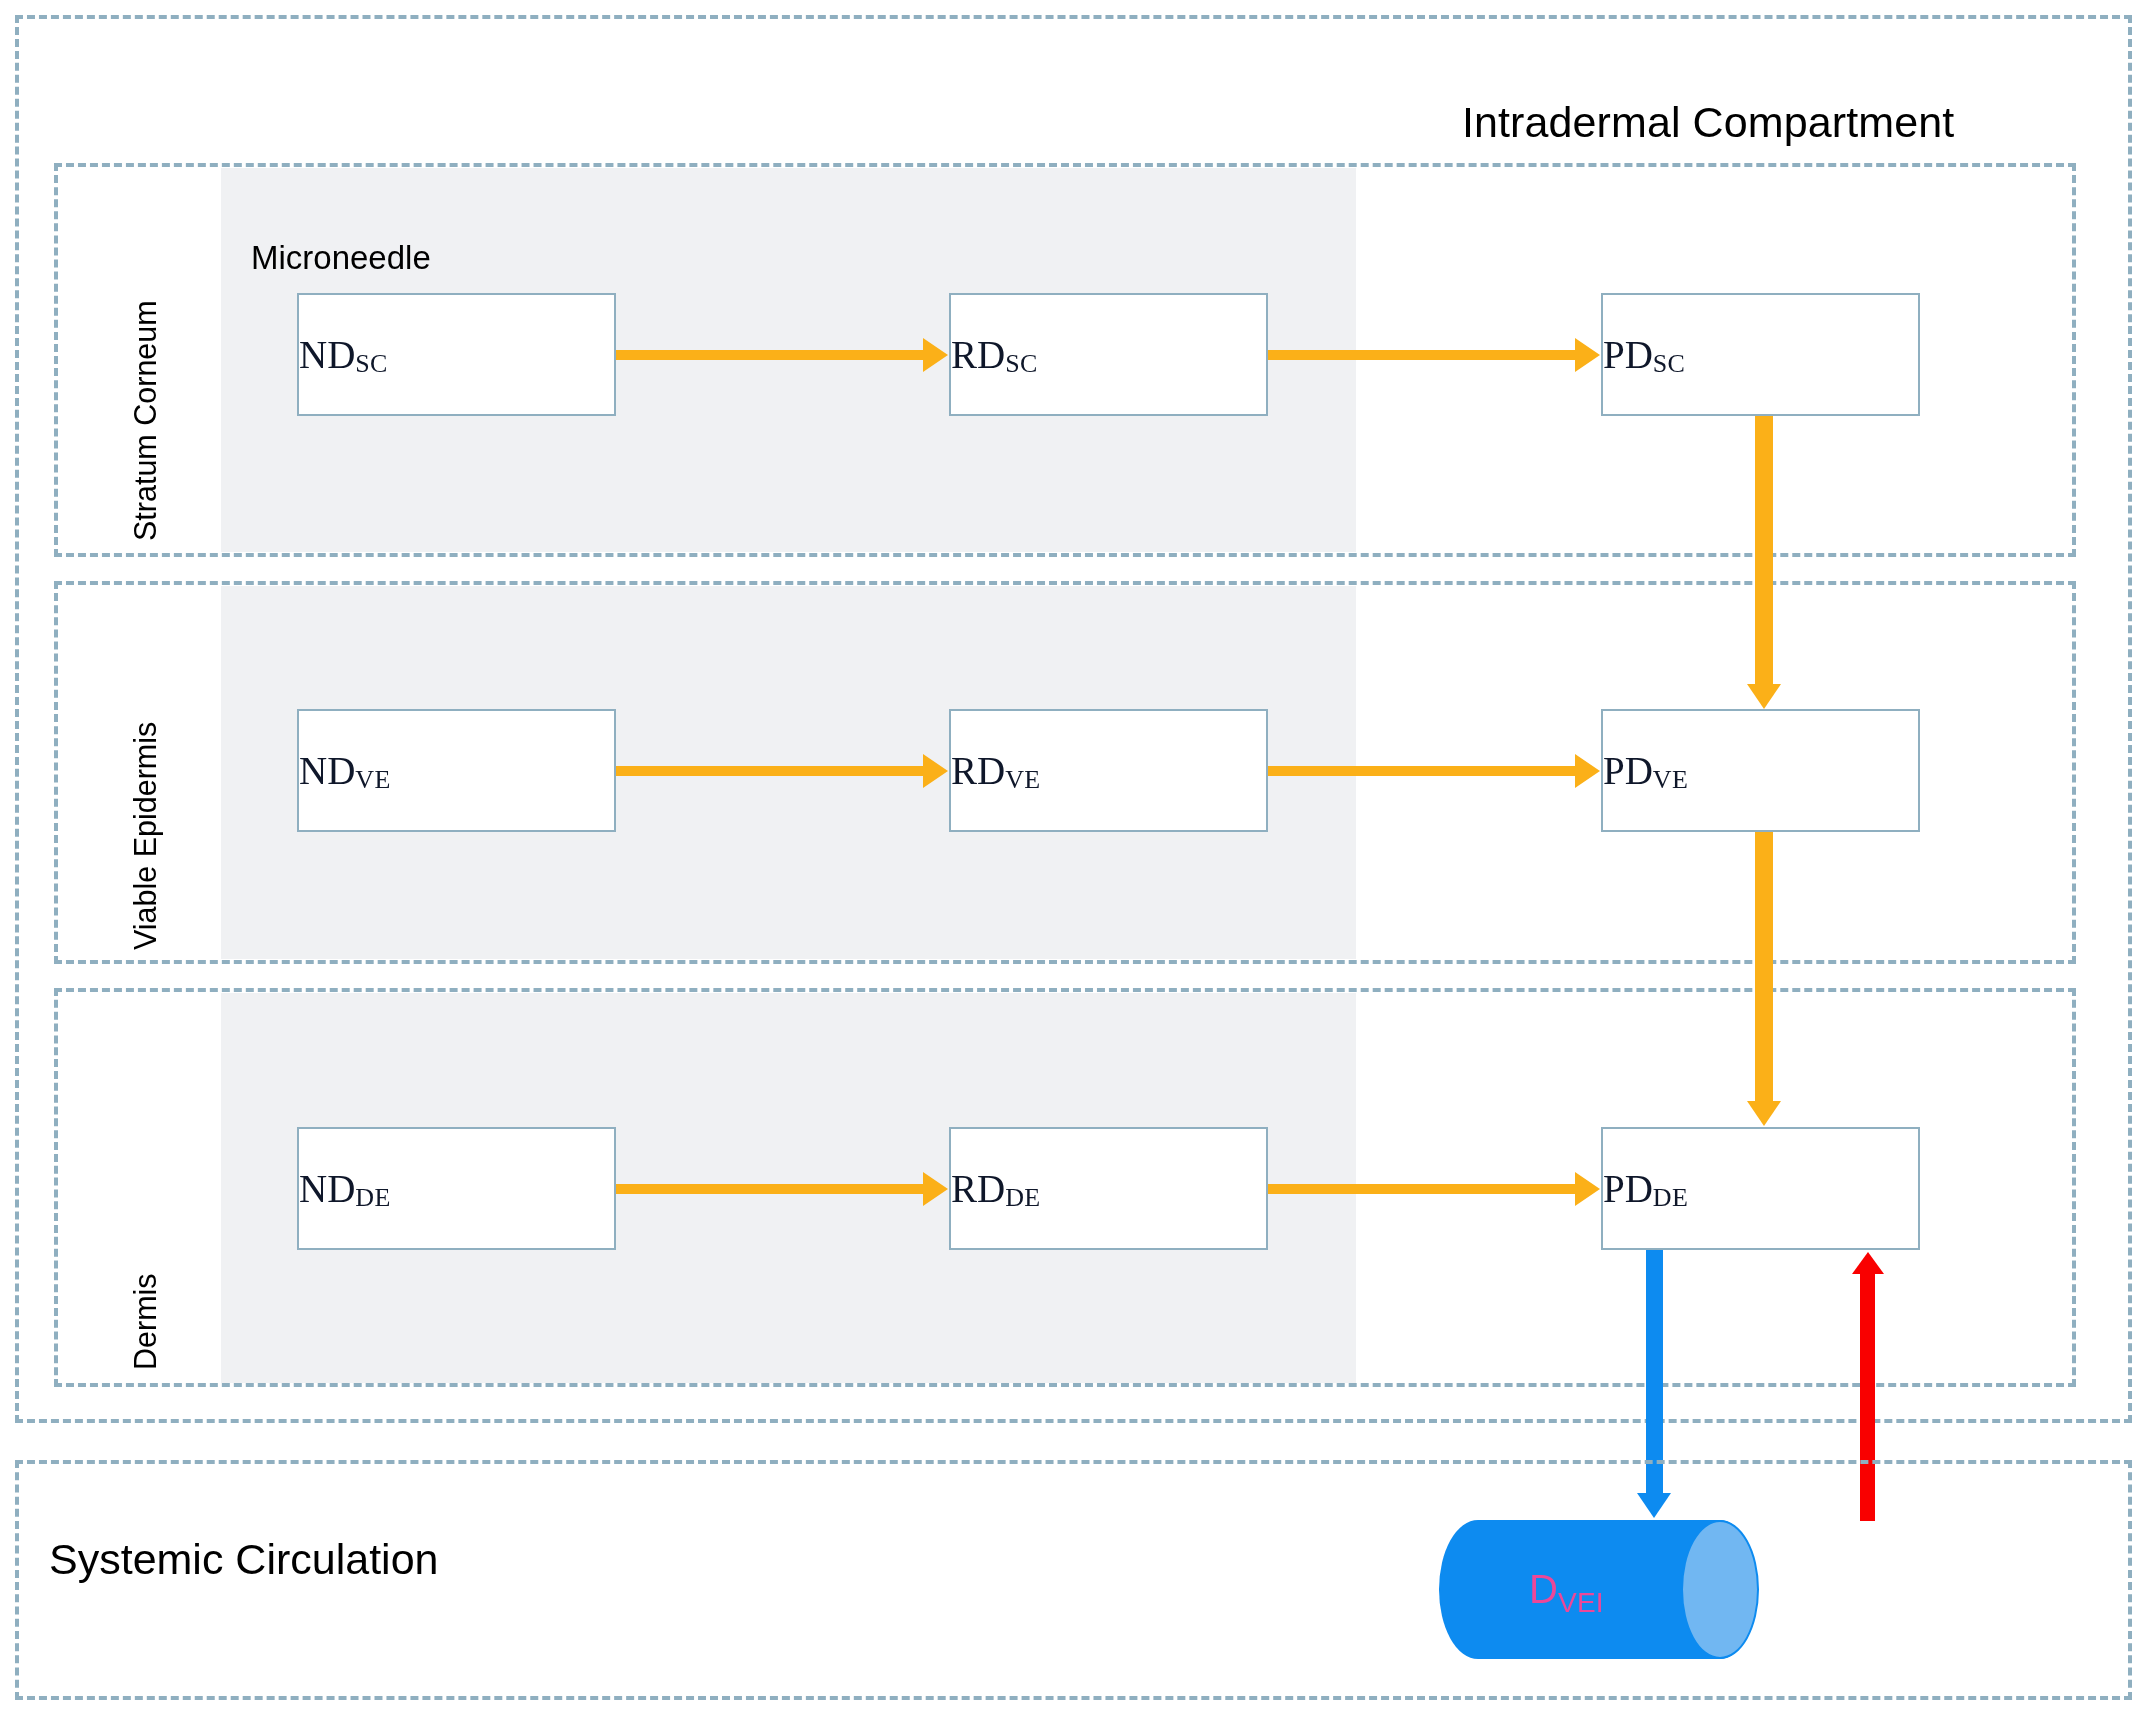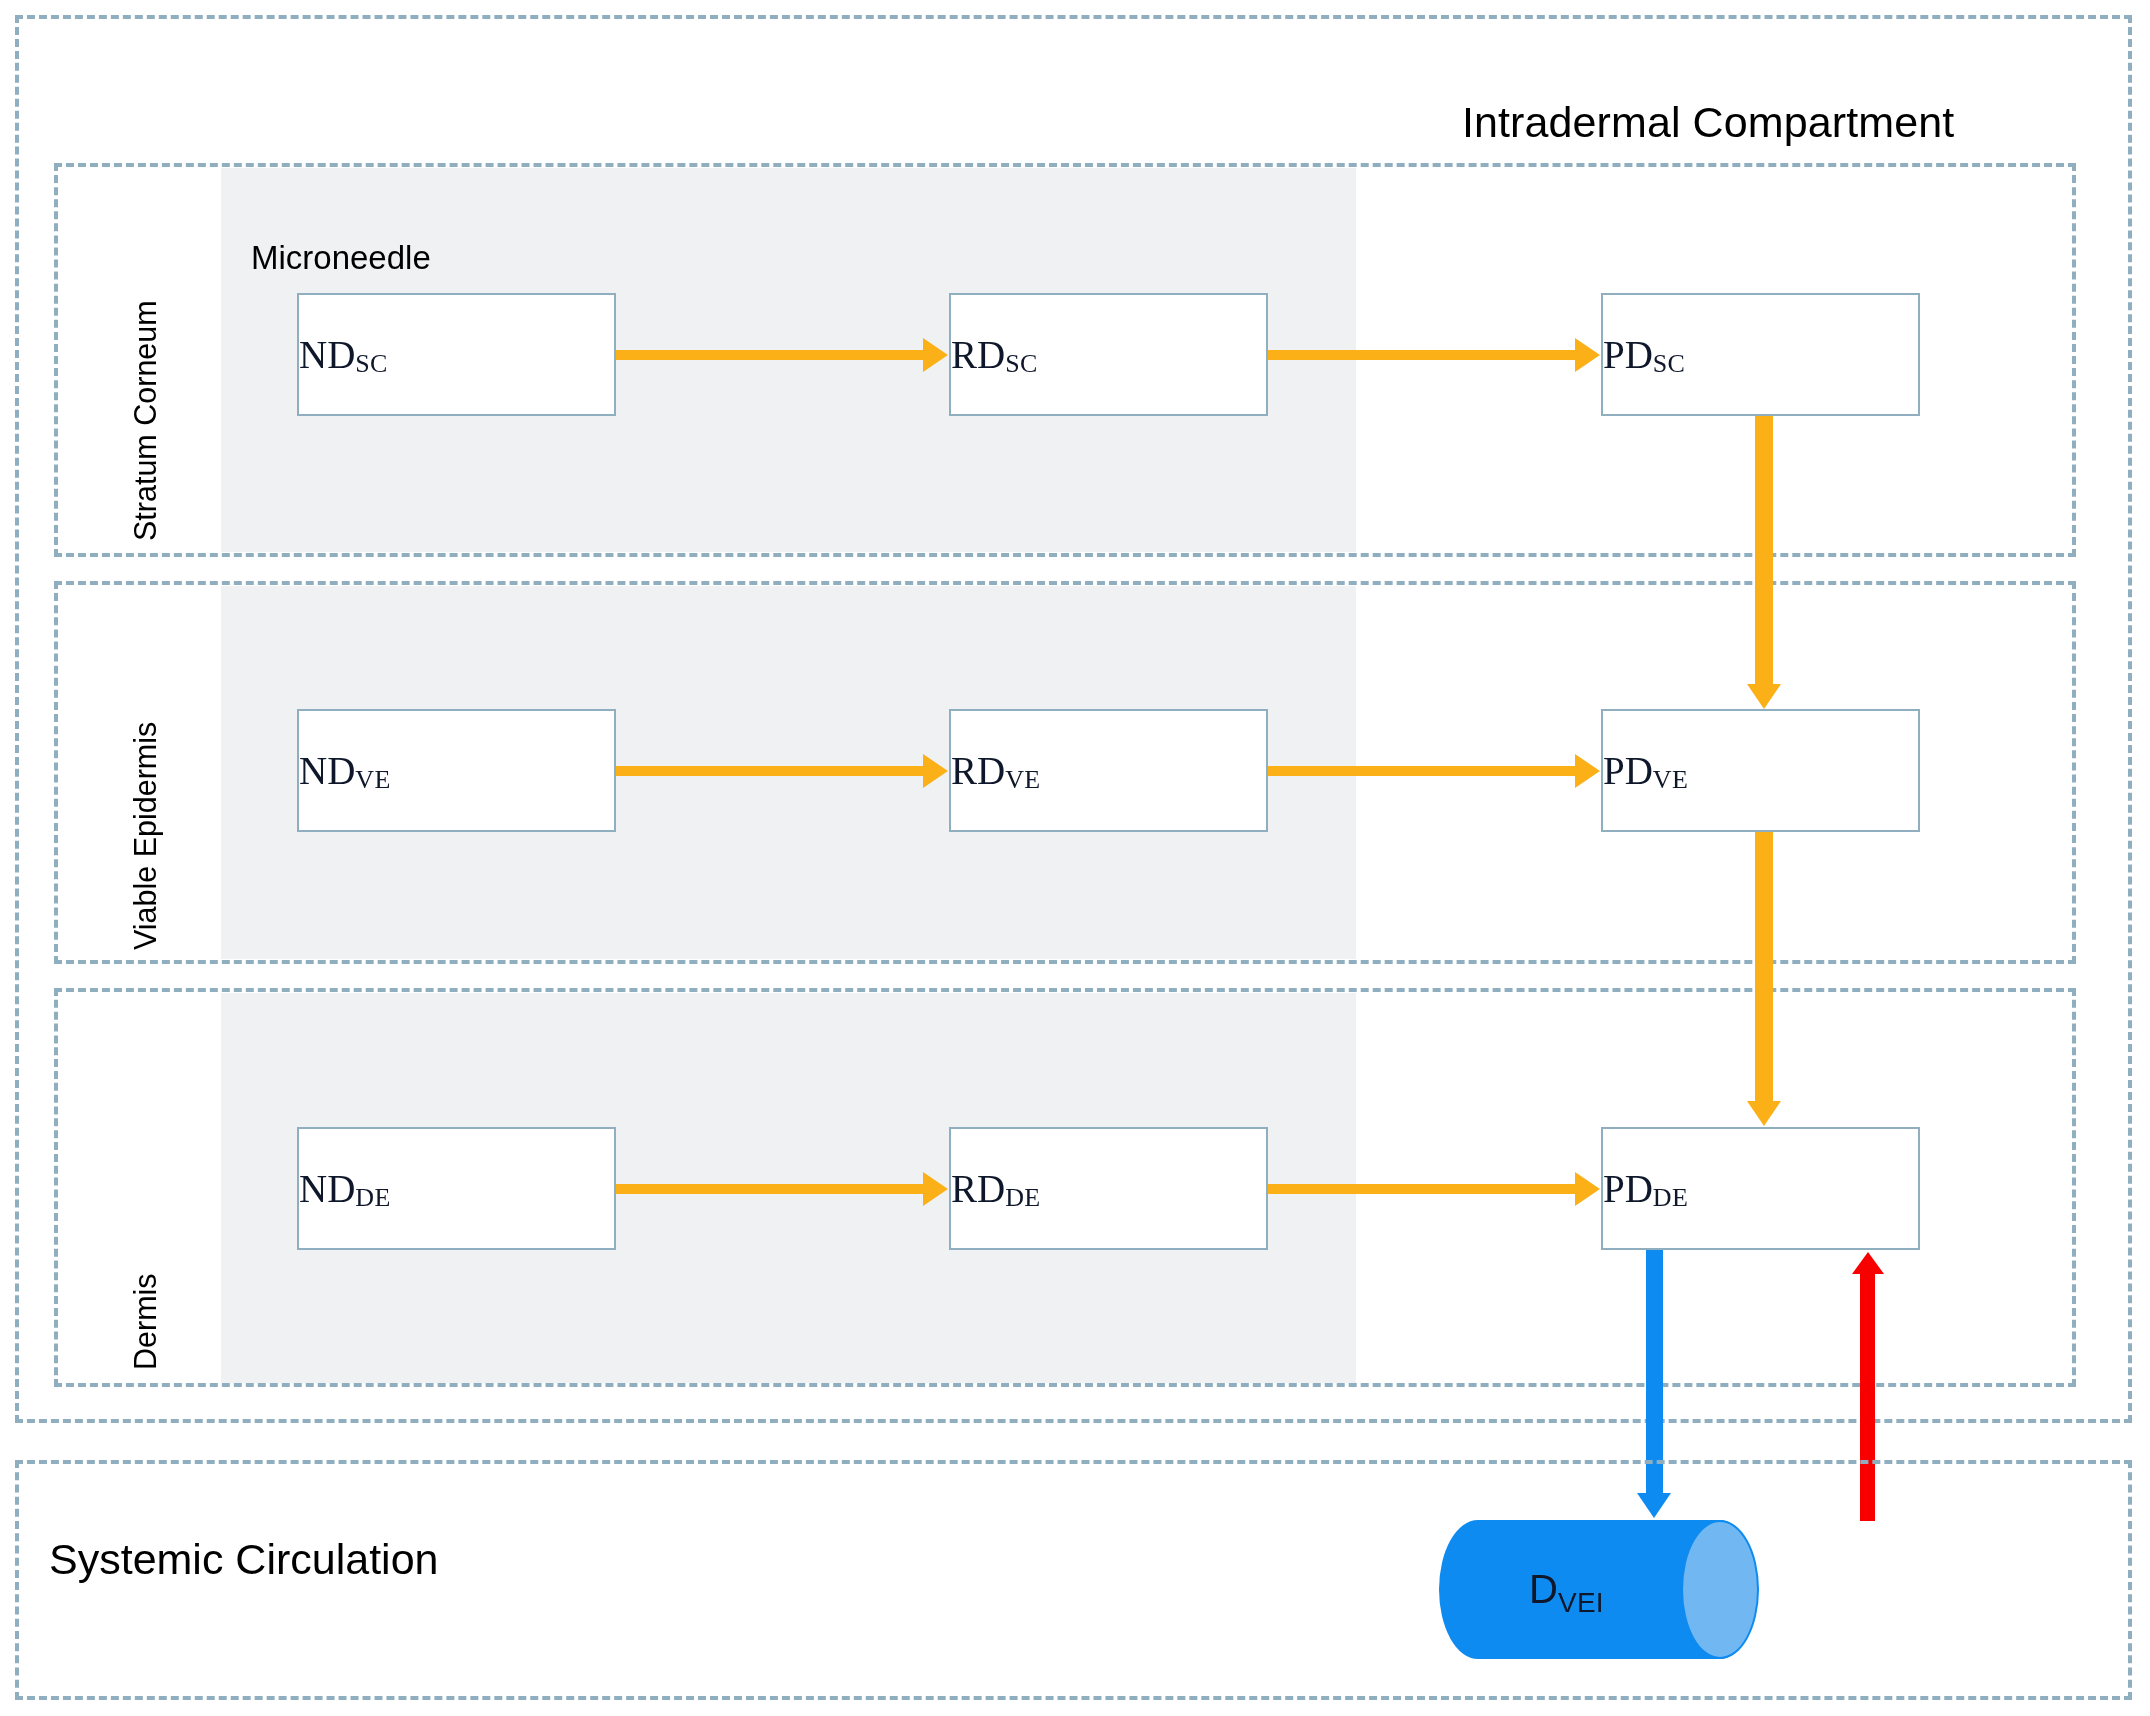--- a/index.html
+++ b/index.html
@@ -169,21 +169,21 @@
     height: 100%;
     border-radius: 50%;
   }
   .cyl-label {
     position: absolute;
     left: 0; top: 0;
     width: 100%; height: 100%;
     display: flex;
     align-items: center;
     justify-content: center;
-    color: #0f172a;
+    color: #ec4899;
     font-size: 40px;
   }
   .cyl-label .sub {
     font-size: 28px;
     position: relative;
     top: 9px;
     letter-spacing: 0.3px;
   }
   .cyl-label .shift { position: relative; left: -32px; }
 </style>

